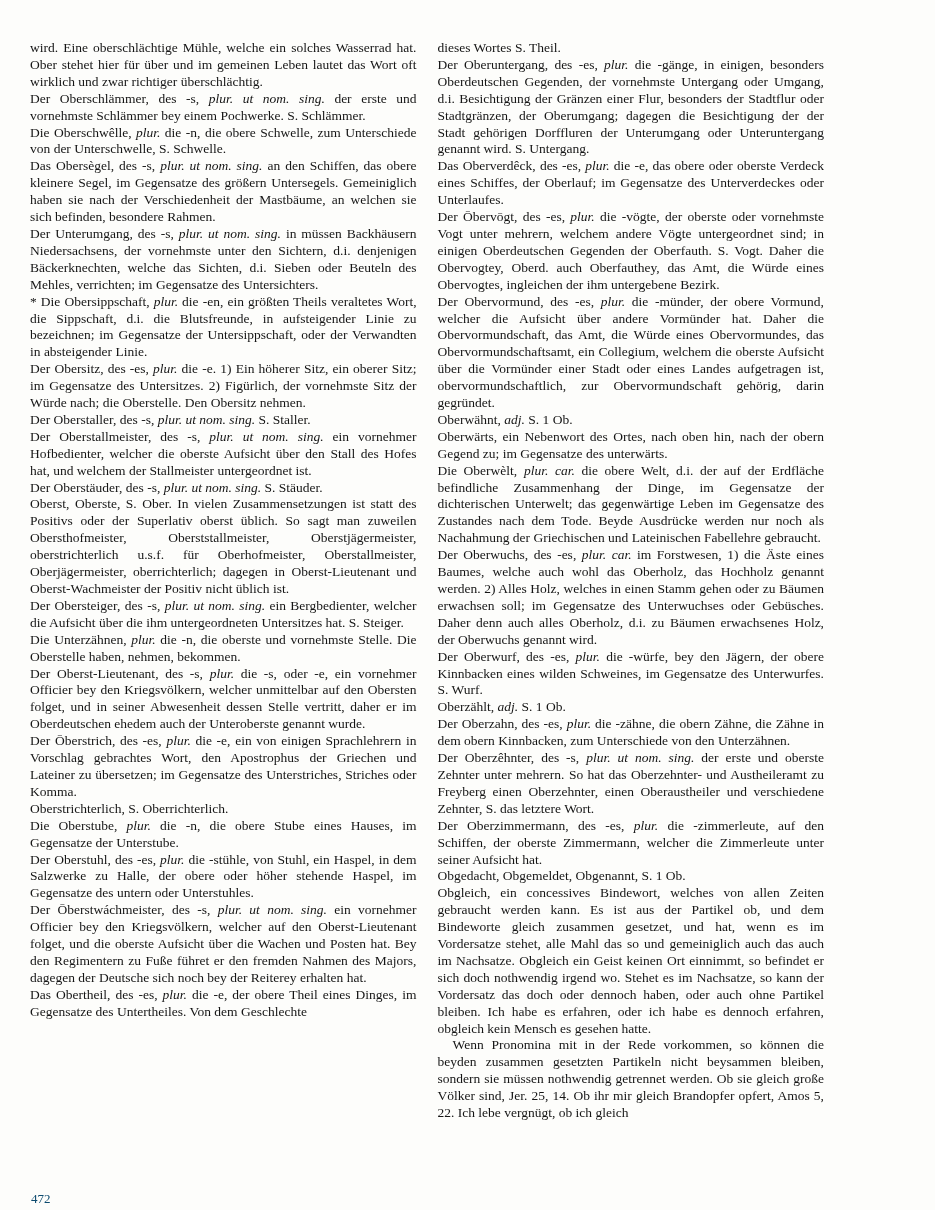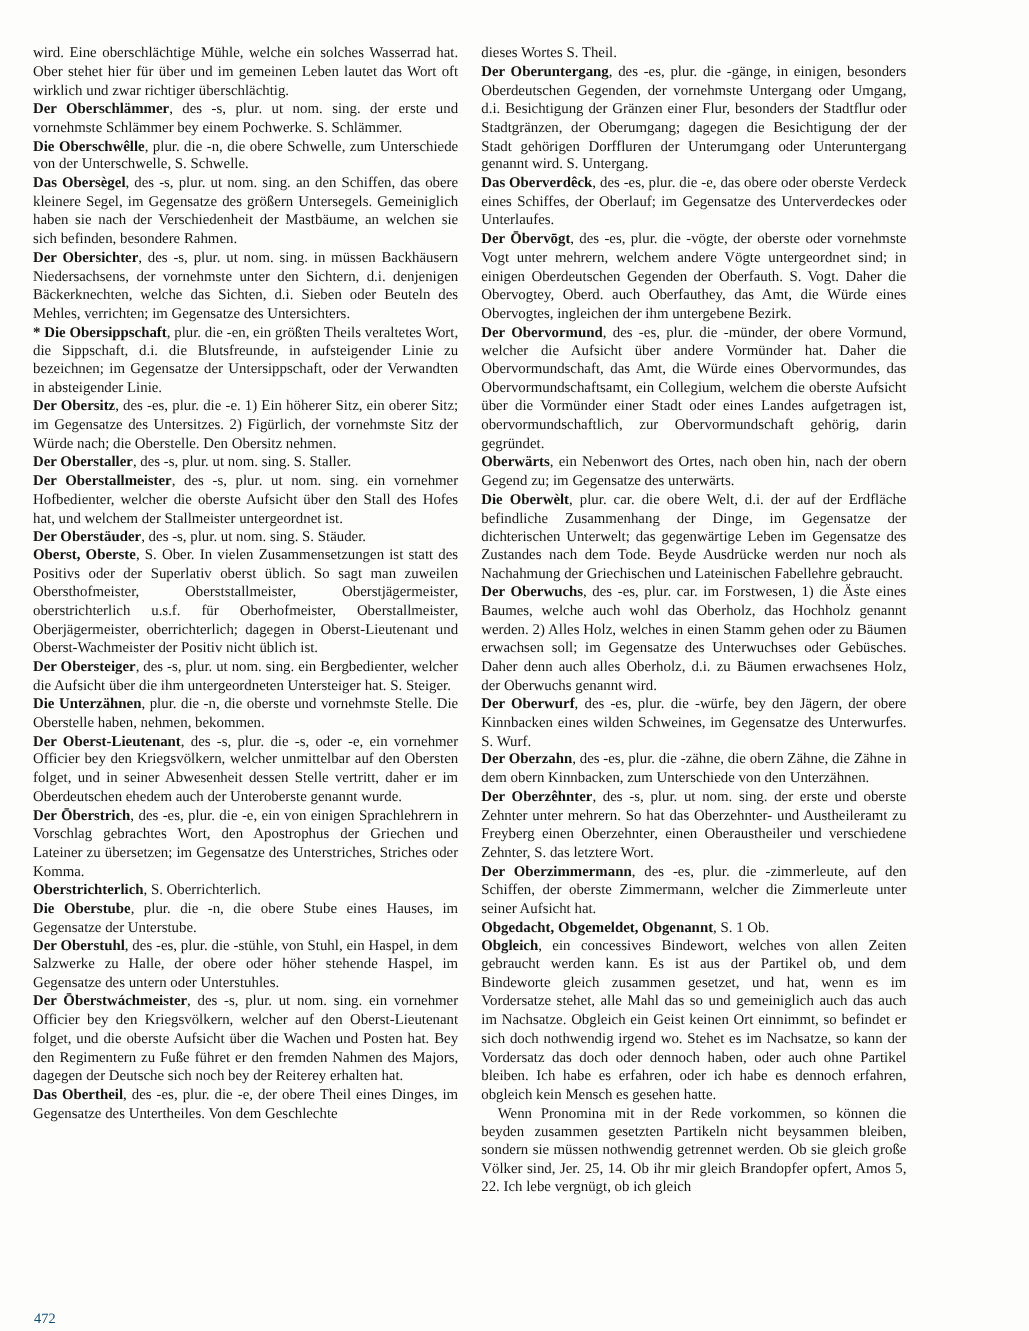--- a/index.html
+++ b/index.html
@@ -32,22 +32,22 @@
     line-height: 16.9px;
     text-align: justify;
   }
   .col p.entry {
     margin: 0;
     padding: 0;
   }
   .col p.entry.indent {
     text-indent: 15px;
   }
-  .seg-b { font-weight: 700; }
-  .seg-i { }
+  .seg-b { font-weight: 400; }
+  .seg-i { font-style: italic; }
   .pagenum {
     position: absolute;
     left: 31px;
     top: 1174px;
     font-size: 13px;
     color: #0c4a6e;
   }
   .scan-edge {
     position: absolute;
     left: 74px;
@@ -60,47 +60,49 @@
 </head>
 <body>
 
 <div class="page">
   <div class="cols">
     <div class="col">
         <p class="entry"><span class="seg-n">wird. Eine oberschlächtige Mühle, welche ein solches Wasserrad hat. Ober stehet hier für über und im gemeinen Leben lautet das Wort oft wirklich und zwar richtiger überschlächtig.</span></p>
         <p class="entry"><span class="seg-b">Der Oberschlämmer</span><span class="seg-n">, des -s, </span><span class="seg-i">plur. ut nom. sing.</span><span class="seg-n"> der erste und vornehmste Schlämmer bey einem Pochwerke. S. Schlämmer.</span></p>
         <p class="entry"><span class="seg-b">Die Oberschwêlle</span><span class="seg-n">, </span><span class="seg-i">plur.</span><span class="seg-n"> die -n, die obere Schwelle, zum Unterschiede von der Unterschwelle, S. Schwelle.</span></p>
         <p class="entry"><span class="seg-b">Das Obersègel</span><span class="seg-n">, des -s, </span><span class="seg-i">plur. ut nom. sing.</span><span class="seg-n"> an den Schiffen, das obere kleinere Segel, im Gegensatze des größern Untersegels. Gemeiniglich haben sie nach der Verschiedenheit der Mastbäume, an welchen sie sich befinden, besondere Rahmen.</span></p>
-        <p class="entry"><span class="seg-b">Der Obersichter</span><span class="seg-n">, des -s, </span><span class="seg-i">plur. ut nom. sing.</span><span class="seg-n"> in müssen Backhäusern Niedersachsens, der vornehmste unter den Sichtern, d.i. denjenigen Bäckerknechten, welche das Sichten, d.i. Sieben oder Beuteln des Mehles, verrichten; im Gegensatze des Untersichters.</span></p>
+        <p class="entry"><span class="seg-b">Der Unterumgang</span><span class="seg-n">, des -s, </span><span class="seg-i">plur. ut nom. sing.</span><span class="seg-n"> in müssen Backhäusern Niedersachsens, der vornehmste unter den Sichtern, d.i. denjenigen Bäckerknechten, welche das Sichten, d.i. Sieben oder Beuteln des Mehles, verrichten; im Gegensatze des Untersichters.</span></p>
         <p class="entry"><span class="seg-b">* Die Obersippschaft</span><span class="seg-n">, </span><span class="seg-i">plur.</span><span class="seg-n"> die -en, ein größten Theils veraltetes Wort, die Sippschaft, d.i. die Blutsfreunde, in aufsteigender Linie zu bezeichnen; im Gegensatze der Untersippschaft, oder der Verwandten in absteigender Linie.</span></p>
         <p class="entry"><span class="seg-b">Der Obersitz</span><span class="seg-n">, des -es, </span><span class="seg-i">plur.</span><span class="seg-n"> die -e. 1) Ein höherer Sitz, ein oberer Sitz; im Gegensatze des Untersitzes. 2) Figürlich, der vornehmste Sitz der Würde nach; die Oberstelle. Den Obersitz nehmen.</span></p>
         <p class="entry"><span class="seg-b">Der Oberstaller</span><span class="seg-n">, des -s, </span><span class="seg-i">plur. ut nom. sing.</span><span class="seg-n"> S. Staller.</span></p>
         <p class="entry"><span class="seg-b">Der Oberstallmeister</span><span class="seg-n">, des -s, </span><span class="seg-i">plur. ut nom. sing.</span><span class="seg-n"> ein vornehmer Hofbedienter, welcher die oberste Aufsicht über den Stall des Hofes hat, und welchem der Stallmeister untergeordnet ist.</span></p>
         <p class="entry"><span class="seg-b">Der Oberstäuder</span><span class="seg-n">, des -s, </span><span class="seg-i">plur. ut nom. sing.</span><span class="seg-n"> S. Stäuder.</span></p>
         <p class="entry"><span class="seg-b">Oberst, Oberste</span><span class="seg-n">, S. Ober. In vielen Zusammensetzungen ist statt des Positivs oder der Superlativ oberst üblich. So sagt man zuweilen Obersthofmeister, Oberststallmeister, Oberstjägermeister, oberstrichterlich u.s.f. für Oberhofmeister, Oberstallmeister, Oberjägermeister, oberrichterlich; dagegen in Oberst-Lieutenant und Oberst-Wachmeister der Positiv nicht üblich ist.</span></p>
-        <p class="entry"><span class="seg-b">Der Obersteiger</span><span class="seg-n">, des -s, </span><span class="seg-i">plur. ut nom. sing.</span><span class="seg-n"> ein Bergbedienter, welcher die Aufsicht über die ihm untergeordneten Untersteiger hat. S. Steiger.</span></p>
+        <p class="entry"><span class="seg-b">Der Obersteiger</span><span class="seg-n">, des -s, </span><span class="seg-i">plur. ut nom. sing.</span><span class="seg-n"> ein Bergbedienter, welcher die Aufsicht über die ihm untergeordneten Untersitzes hat. S. Steiger.</span></p>
         <p class="entry"><span class="seg-b">Die Unterzähnen</span><span class="seg-n">, </span><span class="seg-i">plur.</span><span class="seg-n"> die -n, die oberste und vornehmste Stelle. Die Oberstelle haben, nehmen, bekommen.</span></p>
         <p class="entry"><span class="seg-b">Der Oberst-Lieutenant</span><span class="seg-n">, des -s, </span><span class="seg-i">plur.</span><span class="seg-n"> die -s, oder -e, ein vornehmer Officier bey den Kriegsvölkern, welcher unmittelbar auf den Obersten folget, und in seiner Abwesenheit dessen Stelle vertritt, daher er im Oberdeutschen ehedem auch der Unteroberste genannt wurde.</span></p>
         <p class="entry"><span class="seg-b">Der Ōberstrich</span><span class="seg-n">, des -es, </span><span class="seg-i">plur.</span><span class="seg-n"> die -e, ein von einigen Sprachlehrern in Vorschlag gebrachtes Wort, den Apostrophus der Griechen und Lateiner zu übersetzen; im Gegensatze des Unterstriches, Striches oder Komma.</span></p>
         <p class="entry"><span class="seg-b">Oberstrichterlich</span><span class="seg-n">, S. Oberrichterlich.</span></p>
         <p class="entry"><span class="seg-b">Die Oberstube</span><span class="seg-n">, </span><span class="seg-i">plur.</span><span class="seg-n"> die -n, die obere Stube eines Hauses, im Gegensatze der Unterstube.</span></p>
         <p class="entry"><span class="seg-b">Der Oberstuhl</span><span class="seg-n">, des -es, </span><span class="seg-i">plur.</span><span class="seg-n"> die -stühle, von Stuhl, ein Haspel, in dem Salzwerke zu Halle, der obere oder höher stehende Haspel, im Gegensatze des untern oder Unterstuhles.</span></p>
         <p class="entry"><span class="seg-b">Der Ōberstwáchmeister</span><span class="seg-n">, des -s, </span><span class="seg-i">plur. ut nom. sing.</span><span class="seg-n"> ein vornehmer Officier bey den Kriegsvölkern, welcher auf den Oberst-Lieutenant folget, und die oberste Aufsicht über die Wachen und Posten hat. Bey den Regimentern zu Fuße führet er den fremden Nahmen des Majors, dagegen der Deutsche sich noch bey der Reiterey erhalten hat.</span></p>
         <p class="entry"><span class="seg-b">Das Obertheil</span><span class="seg-n">, des -es, </span><span class="seg-i">plur.</span><span class="seg-n"> die -e, der obere Theil eines Dinges, im Gegensatze des Untertheiles. Von dem Geschlechte</span></p>
       </div>
     <div class="col">
         <p class="entry"><span class="seg-n">dieses Wortes S. Theil.</span></p>
         <p class="entry"><span class="seg-b">Der Oberuntergang</span><span class="seg-n">, des -es, </span><span class="seg-i">plur.</span><span class="seg-n"> die -gänge, in einigen, besonders Oberdeutschen Gegenden, der vornehmste Untergang oder Umgang, d.i. Besichtigung der Gränzen einer Flur, besonders der Stadtflur oder Stadtgränzen, der Oberumgang; dagegen die Besichtigung der der Stadt gehörigen Dorffluren der Unterumgang oder Unteruntergang genannt wird. S. Untergang.</span></p>
         <p class="entry"><span class="seg-b">Das Oberverdêck</span><span class="seg-n">, des -es, </span><span class="seg-i">plur.</span><span class="seg-n"> die -e, das obere oder oberste Verdeck eines Schiffes, der Oberlauf; im Gegensatze des Unterverdeckes oder Unterlaufes.</span></p>
         <p class="entry"><span class="seg-b">Der Ōbervōgt</span><span class="seg-n">, des -es, </span><span class="seg-i">plur.</span><span class="seg-n"> die -vögte, der oberste oder vornehmste Vogt unter mehrern, welchem andere Vögte untergeordnet sind; in einigen Oberdeutschen Gegenden der Oberfauth. S. Vogt. Daher die Obervogtey, Oberd. auch Oberfauthey, das Amt, die Würde eines Obervogtes, ingleichen der ihm untergebene Bezirk.</span></p>
         <p class="entry"><span class="seg-b">Der Obervormund</span><span class="seg-n">, des -es, </span><span class="seg-i">plur.</span><span class="seg-n"> die -münder, der obere Vormund, welcher die Aufsicht über andere Vormünder hat. Daher die Obervormundschaft, das Amt, die Würde eines Obervormundes, das Obervormundschaftsamt, ein Collegium, welchem die oberste Aufsicht über die Vormünder einer Stadt oder eines Landes aufgetragen ist, obervormundschaftlich, zur Obervormundschaft gehörig, darin gegründet.</span></p>
+        <p class="entry"><span class="seg-b">Oberwähnt</span><span class="seg-n">, </span><span class="seg-i">adj.</span><span class="seg-n"> S. 1 Ob.</span></p>
         <p class="entry"><span class="seg-b">Oberwärts</span><span class="seg-n">, ein Nebenwort des Ortes, nach oben hin, nach der obern Gegend zu; im Gegensatze des unterwärts.</span></p>
         <p class="entry"><span class="seg-b">Die Oberwèlt</span><span class="seg-n">, </span><span class="seg-i">plur. car.</span><span class="seg-n"> die obere Welt, d.i. der auf der Erdfläche befindliche Zusammenhang der Dinge, im Gegensatze der dichterischen Unterwelt; das gegenwärtige Leben im Gegensatze des Zustandes nach dem Tode. Beyde Ausdrücke werden nur noch als Nachahmung der Griechischen und Lateinischen Fabellehre gebraucht.</span></p>
         <p class="entry"><span class="seg-b">Der Oberwuchs</span><span class="seg-n">, des -es, </span><span class="seg-i">plur. car.</span><span class="seg-n"> im Forstwesen, 1) die Äste eines Baumes, welche auch wohl das Oberholz, das Hochholz genannt werden. 2) Alles Holz, welches in einen Stamm gehen oder zu Bäumen erwachsen soll; im Gegensatze des Unterwuchses oder Gebüsches. Daher denn auch alles Oberholz, d.i. zu Bäumen erwachsenes Holz, der Oberwuchs genannt wird.</span></p>
         <p class="entry"><span class="seg-b">Der Oberwurf</span><span class="seg-n">, des -es, </span><span class="seg-i">plur.</span><span class="seg-n"> die -würfe, bey den Jägern, der obere Kinnbacken eines wilden Schweines, im Gegensatze des Unterwurfes. S. Wurf.</span></p>
+        <p class="entry"><span class="seg-b">Oberzählt</span><span class="seg-n">, </span><span class="seg-i">adj.</span><span class="seg-n"> S. 1 Ob.</span></p>
         <p class="entry"><span class="seg-b">Der Oberzahn</span><span class="seg-n">, des -es, </span><span class="seg-i">plur.</span><span class="seg-n"> die -zähne, die obern Zähne, die Zähne in dem obern Kinnbacken, zum Unterschiede von den Unterzähnen.</span></p>
         <p class="entry"><span class="seg-b">Der Oberzêhnter</span><span class="seg-n">, des -s, </span><span class="seg-i">plur. ut nom. sing.</span><span class="seg-n"> der erste und oberste Zehnter unter mehrern. So hat das Oberzehnter- und Austheileramt zu Freyberg einen Oberzehnter, einen Oberaustheiler und verschiedene Zehnter, S. das letztere Wort.</span></p>
         <p class="entry"><span class="seg-b">Der Oberzimmermann</span><span class="seg-n">, des -es, </span><span class="seg-i">plur.</span><span class="seg-n"> die -zimmerleute, auf den Schiffen, der oberste Zimmermann, welcher die Zimmerleute unter seiner Aufsicht hat.</span></p>
         <p class="entry"><span class="seg-b">Obgedacht, Obgemeldet, Obgenannt</span><span class="seg-n">, S. 1 Ob.</span></p>
         <p class="entry"><span class="seg-b">Obgleich</span><span class="seg-n">, ein concessives Bindewort, welches von allen Zeiten gebraucht werden kann. Es ist aus der Partikel ob, und dem Bindeworte gleich zusammen gesetzet, und hat, wenn es im Vordersatze stehet, alle Mahl das so und gemeiniglich auch das auch im Nachsatze. Obgleich ein Geist keinen Ort einnimmt, so befindet er sich doch nothwendig irgend wo. Stehet es im Nachsatze, so kann der Vordersatz das doch oder dennoch haben, oder auch ohne Partikel bleiben. Ich habe es erfahren, oder ich habe es dennoch erfahren, obgleich kein Mensch es gesehen hatte.</span></p>
         <p class="entry indent"><span class="seg-n">Wenn Pronomina mit in der Rede vorkommen, so können die beyden zusammen gesetzten Partikeln nicht beysammen bleiben, sondern sie müssen nothwendig getrennet werden. Ob sie gleich große Völker sind, Jer. 25, 14. Ob ihr mir gleich Brandopfer opfert, Amos 5, 22. Ich lebe vergnügt, ob ich gleich</span></p>
       </div>
   </div>
   <div class="pagenum">472</div>
   <div class="scan-edge"></div>

